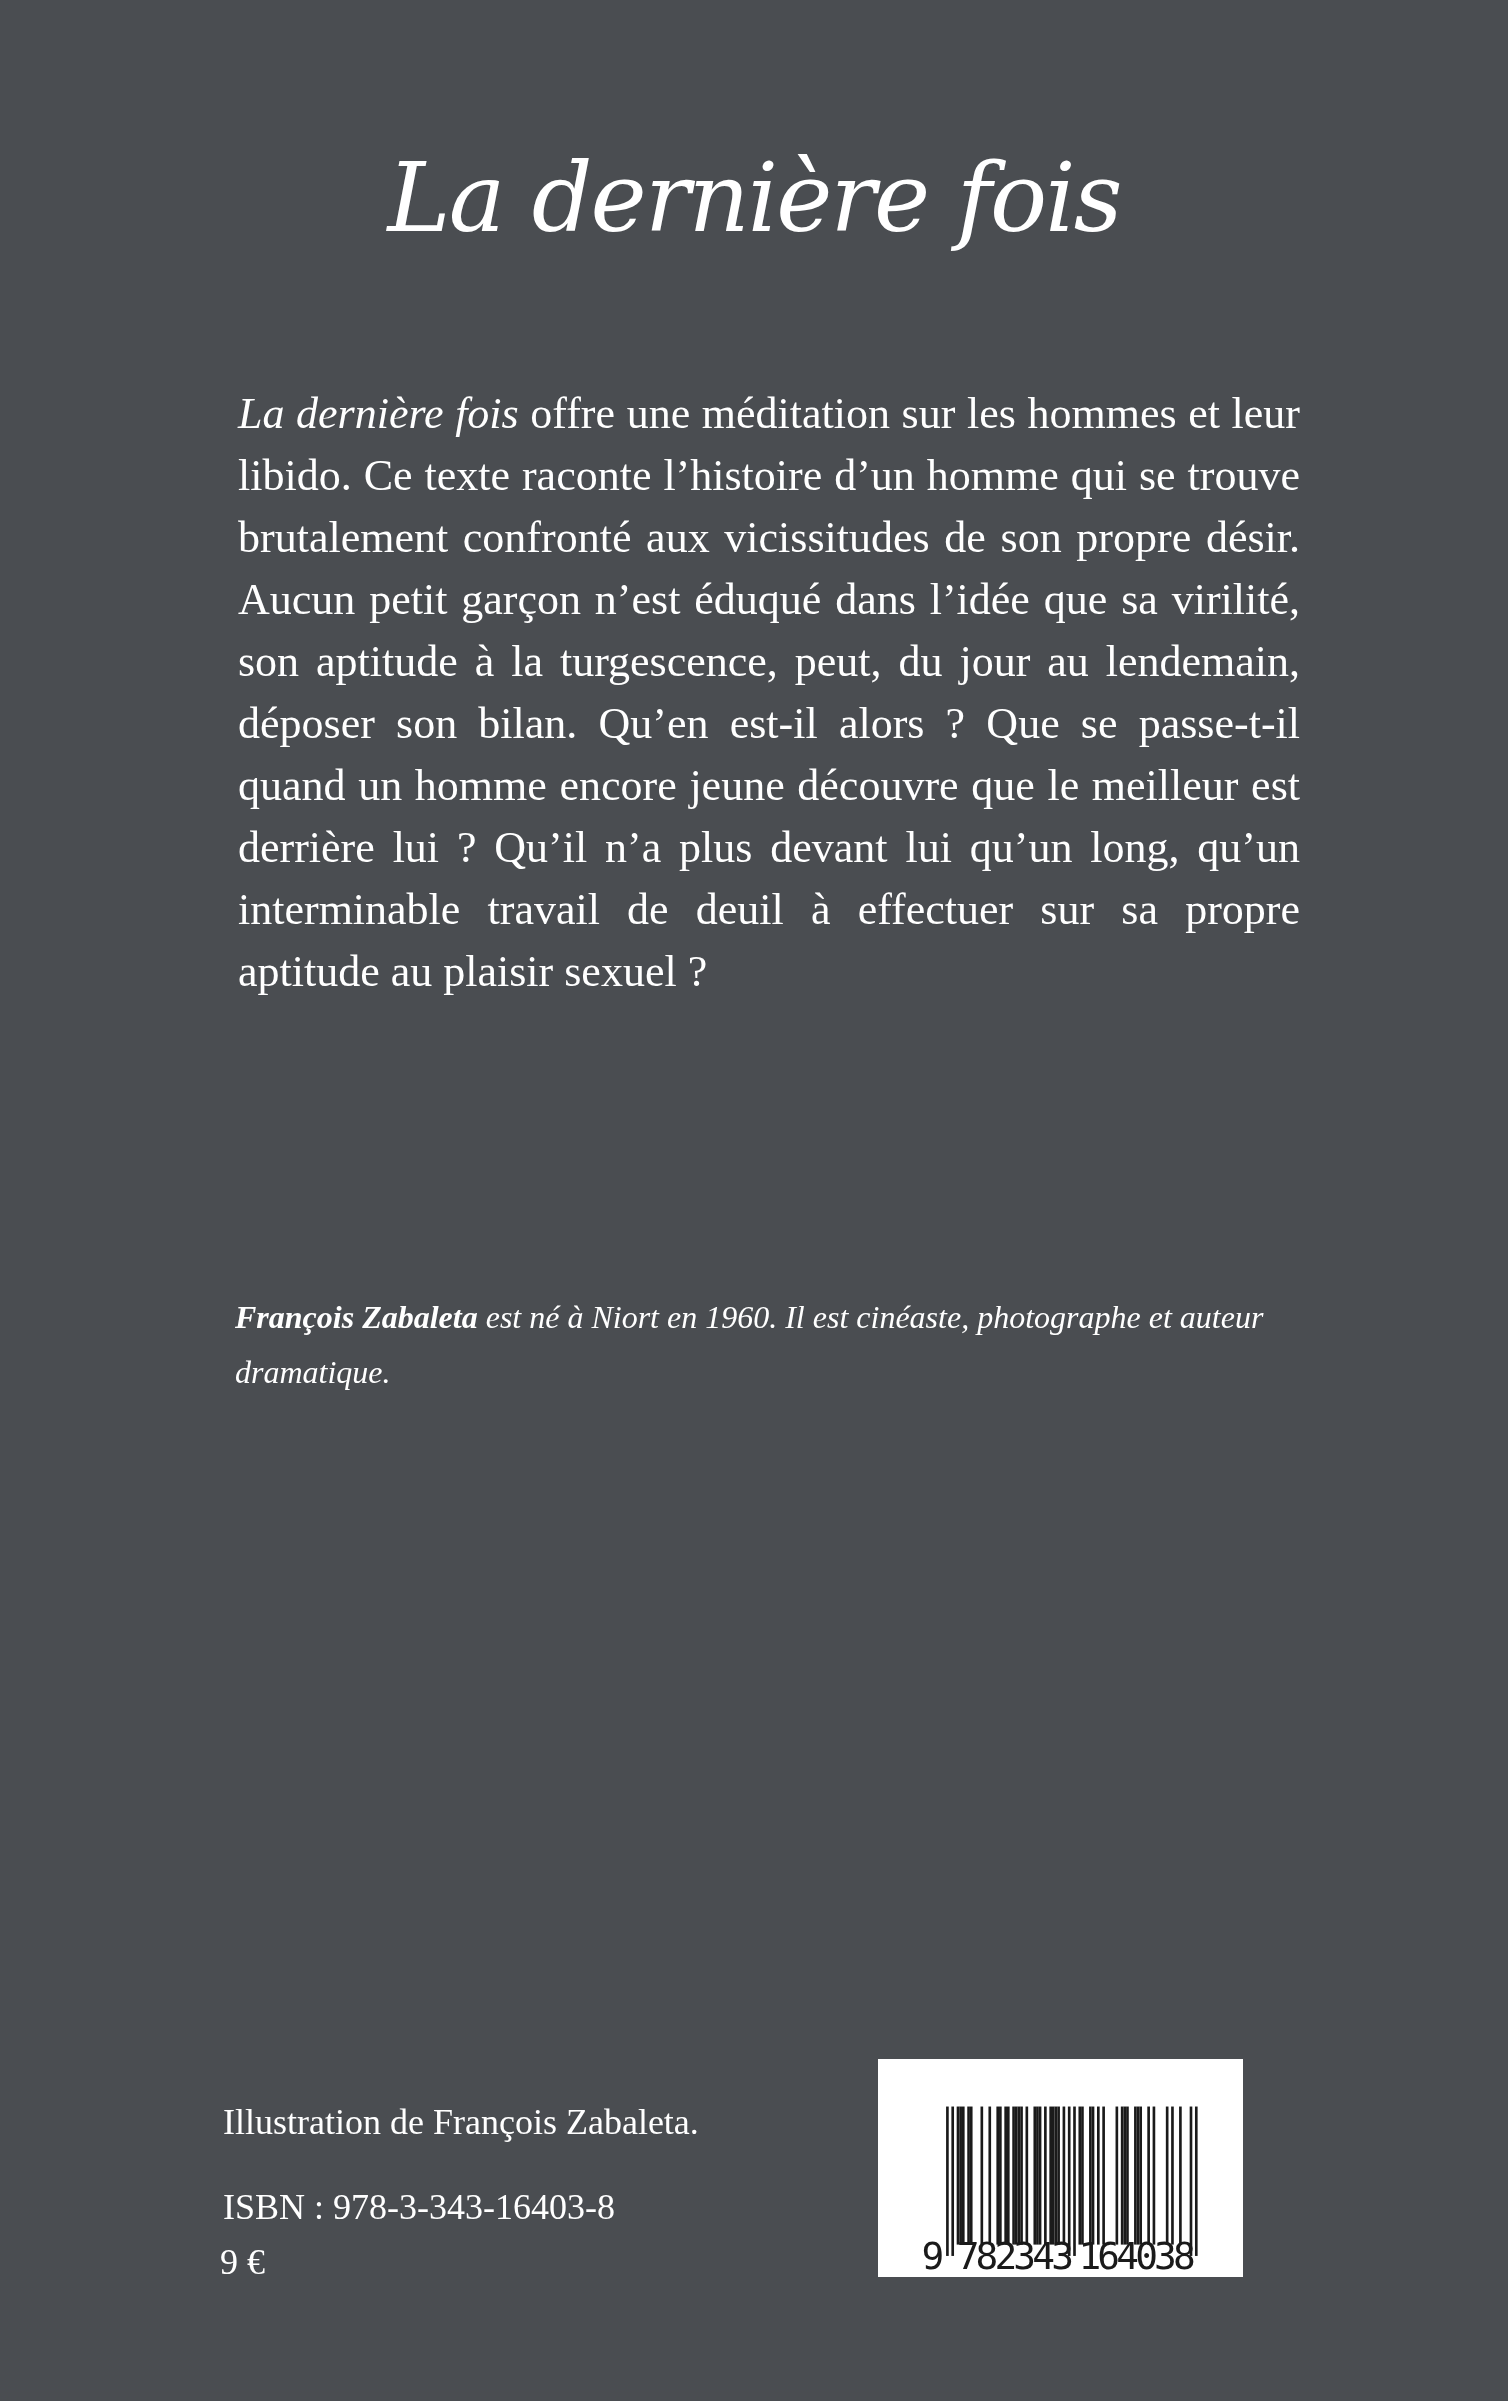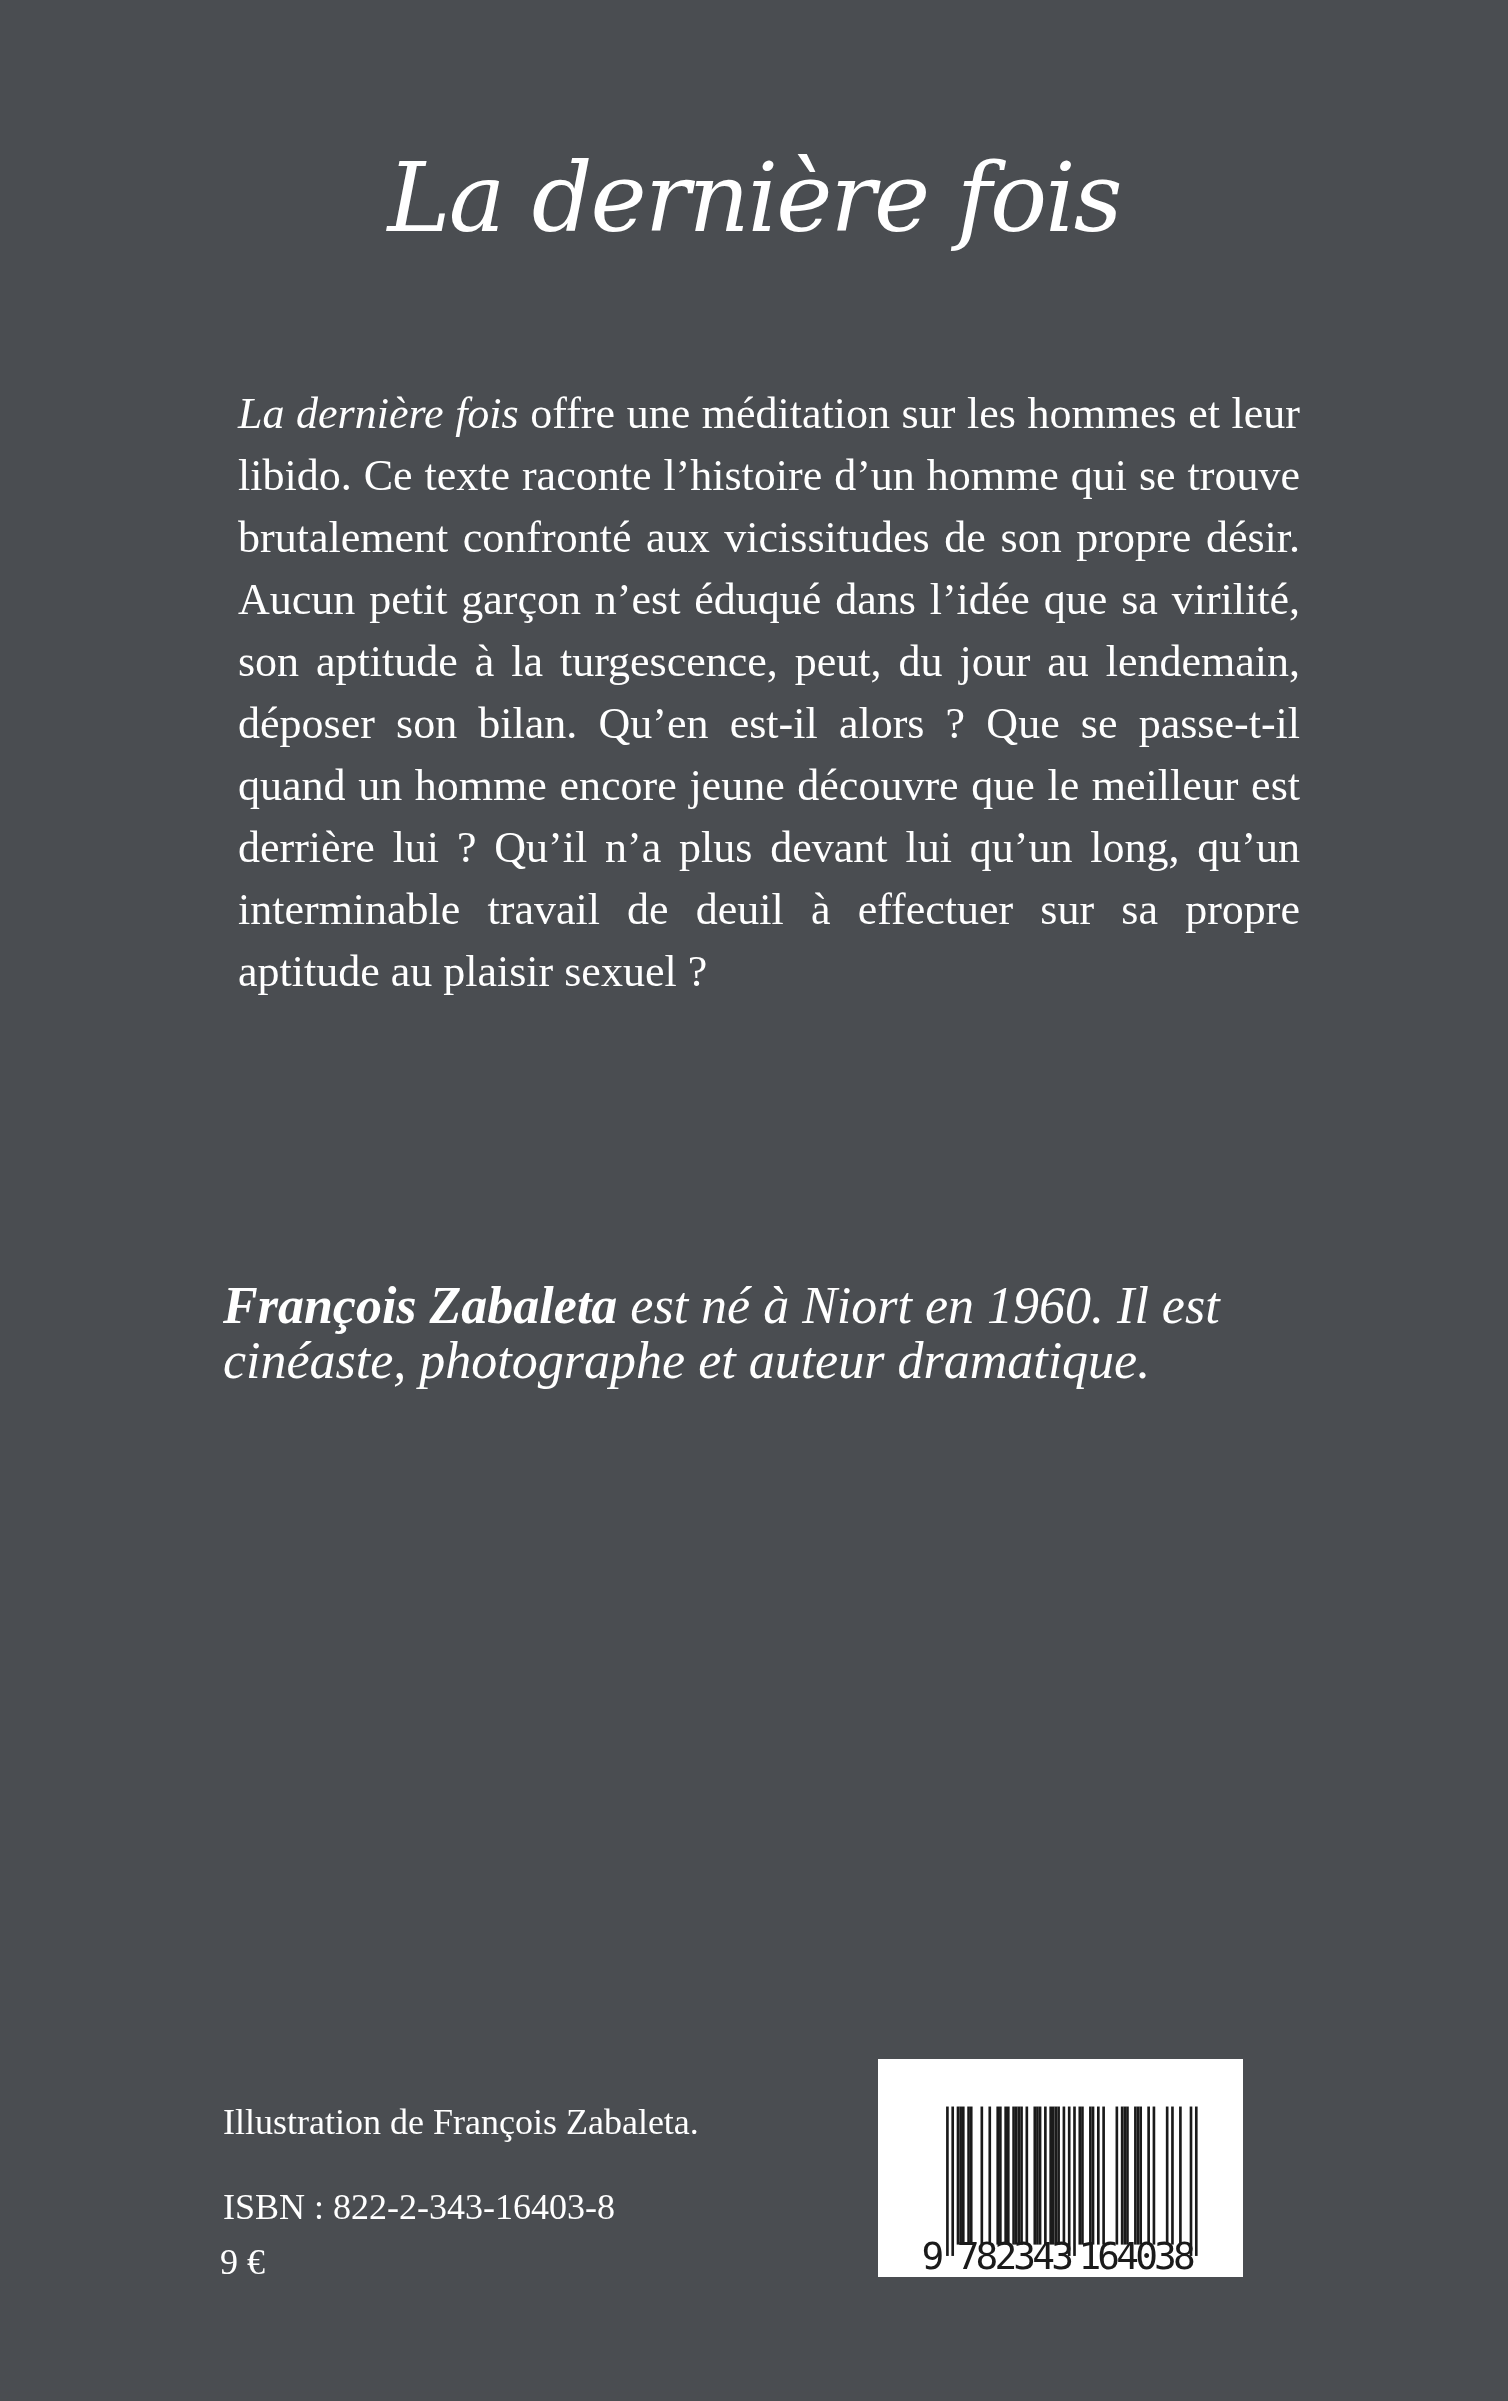--- a/index.html
+++ b/index.html
@@ -27,24 +27,24 @@
       font-size: 44px;
       line-height: 62px;
       text-align: justify;
       text-align-last: left;
       margin: 0;
     }
     .blurb em { font-style: italic; }
     .bio {
       position: absolute;
       top: 1278px; left: 223px; width: 1062px;
-      font-size: 52px;
+      font-size: 32px;
       line-height: 55px;
       font-style: italic;
-      margin: 0;
+      margin: 12px;
     }
     .bio strong { font-weight: bold; }
     .credit {
       position: absolute;
       top: 2101px; left: 223px;
       font-size: 36px;
     }
     .isbn {
       position: absolute;
       top: 2186px; left: 223px;
@@ -66,21 +66,21 @@
 </head>
 <body>
 
 <div class="title">La dernière fois</div>
 
 <p class="blurb"><em>La dernière fois</em><span> offre une méditation sur les hommes et leur libido. Ce texte raconte l’histoire d’un homme qui se trouve brutalement confronté aux vicissitudes de son propre désir. Aucun petit garçon n’est éduqué dans l’idée que sa virilité, son aptitude à la turgescence, peut, du jour au lendemain, déposer son bilan. Qu’en est-il alors ? Que se passe-t-il quand un homme encore jeune découvre que le meilleur est derrière lui ? Qu’il n’a plus devant lui qu’un long, qu’un interminable travail de deuil à effectuer sur sa propre aptitude au plaisir sexuel ?</span></p>
 
 <p class="bio"><strong>François Zabaleta</strong><span> est né à Niort en 1960. Il est cinéaste, photographe et auteur dramatique.</span></p>
 
 <div class="credit">Illustration de François Zabaleta.</div>
-<div class="isbn">ISBN : 822-2-343-16403-8</div>
+<div class="isbn">ISBN : 978-3-343-16403-8</div>
 <div class="price">9 €</div>
 
 <div class="barcode-box">
   <svg width="365" height="218" viewBox="0 0 386 230" id="barcode-svg">
       <rect x="72" y="50" width="2.8" height="158" fill="#1a1a1a"></rect>
       <rect x="77.6" y="50" width="2.8" height="158" fill="#1a1a1a"></rect>
       <rect x="83.2" y="50" width="2.8" height="146" fill="#1a1a1a"></rect>
       <rect x="86" y="50" width="2.8" height="146" fill="#1a1a1a"></rect>
       <rect x="88.8" y="50" width="2.8" height="146" fill="#1a1a1a"></rect>
       <rect x="94.4" y="50" width="2.8" height="146" fill="#1a1a1a"></rect>

